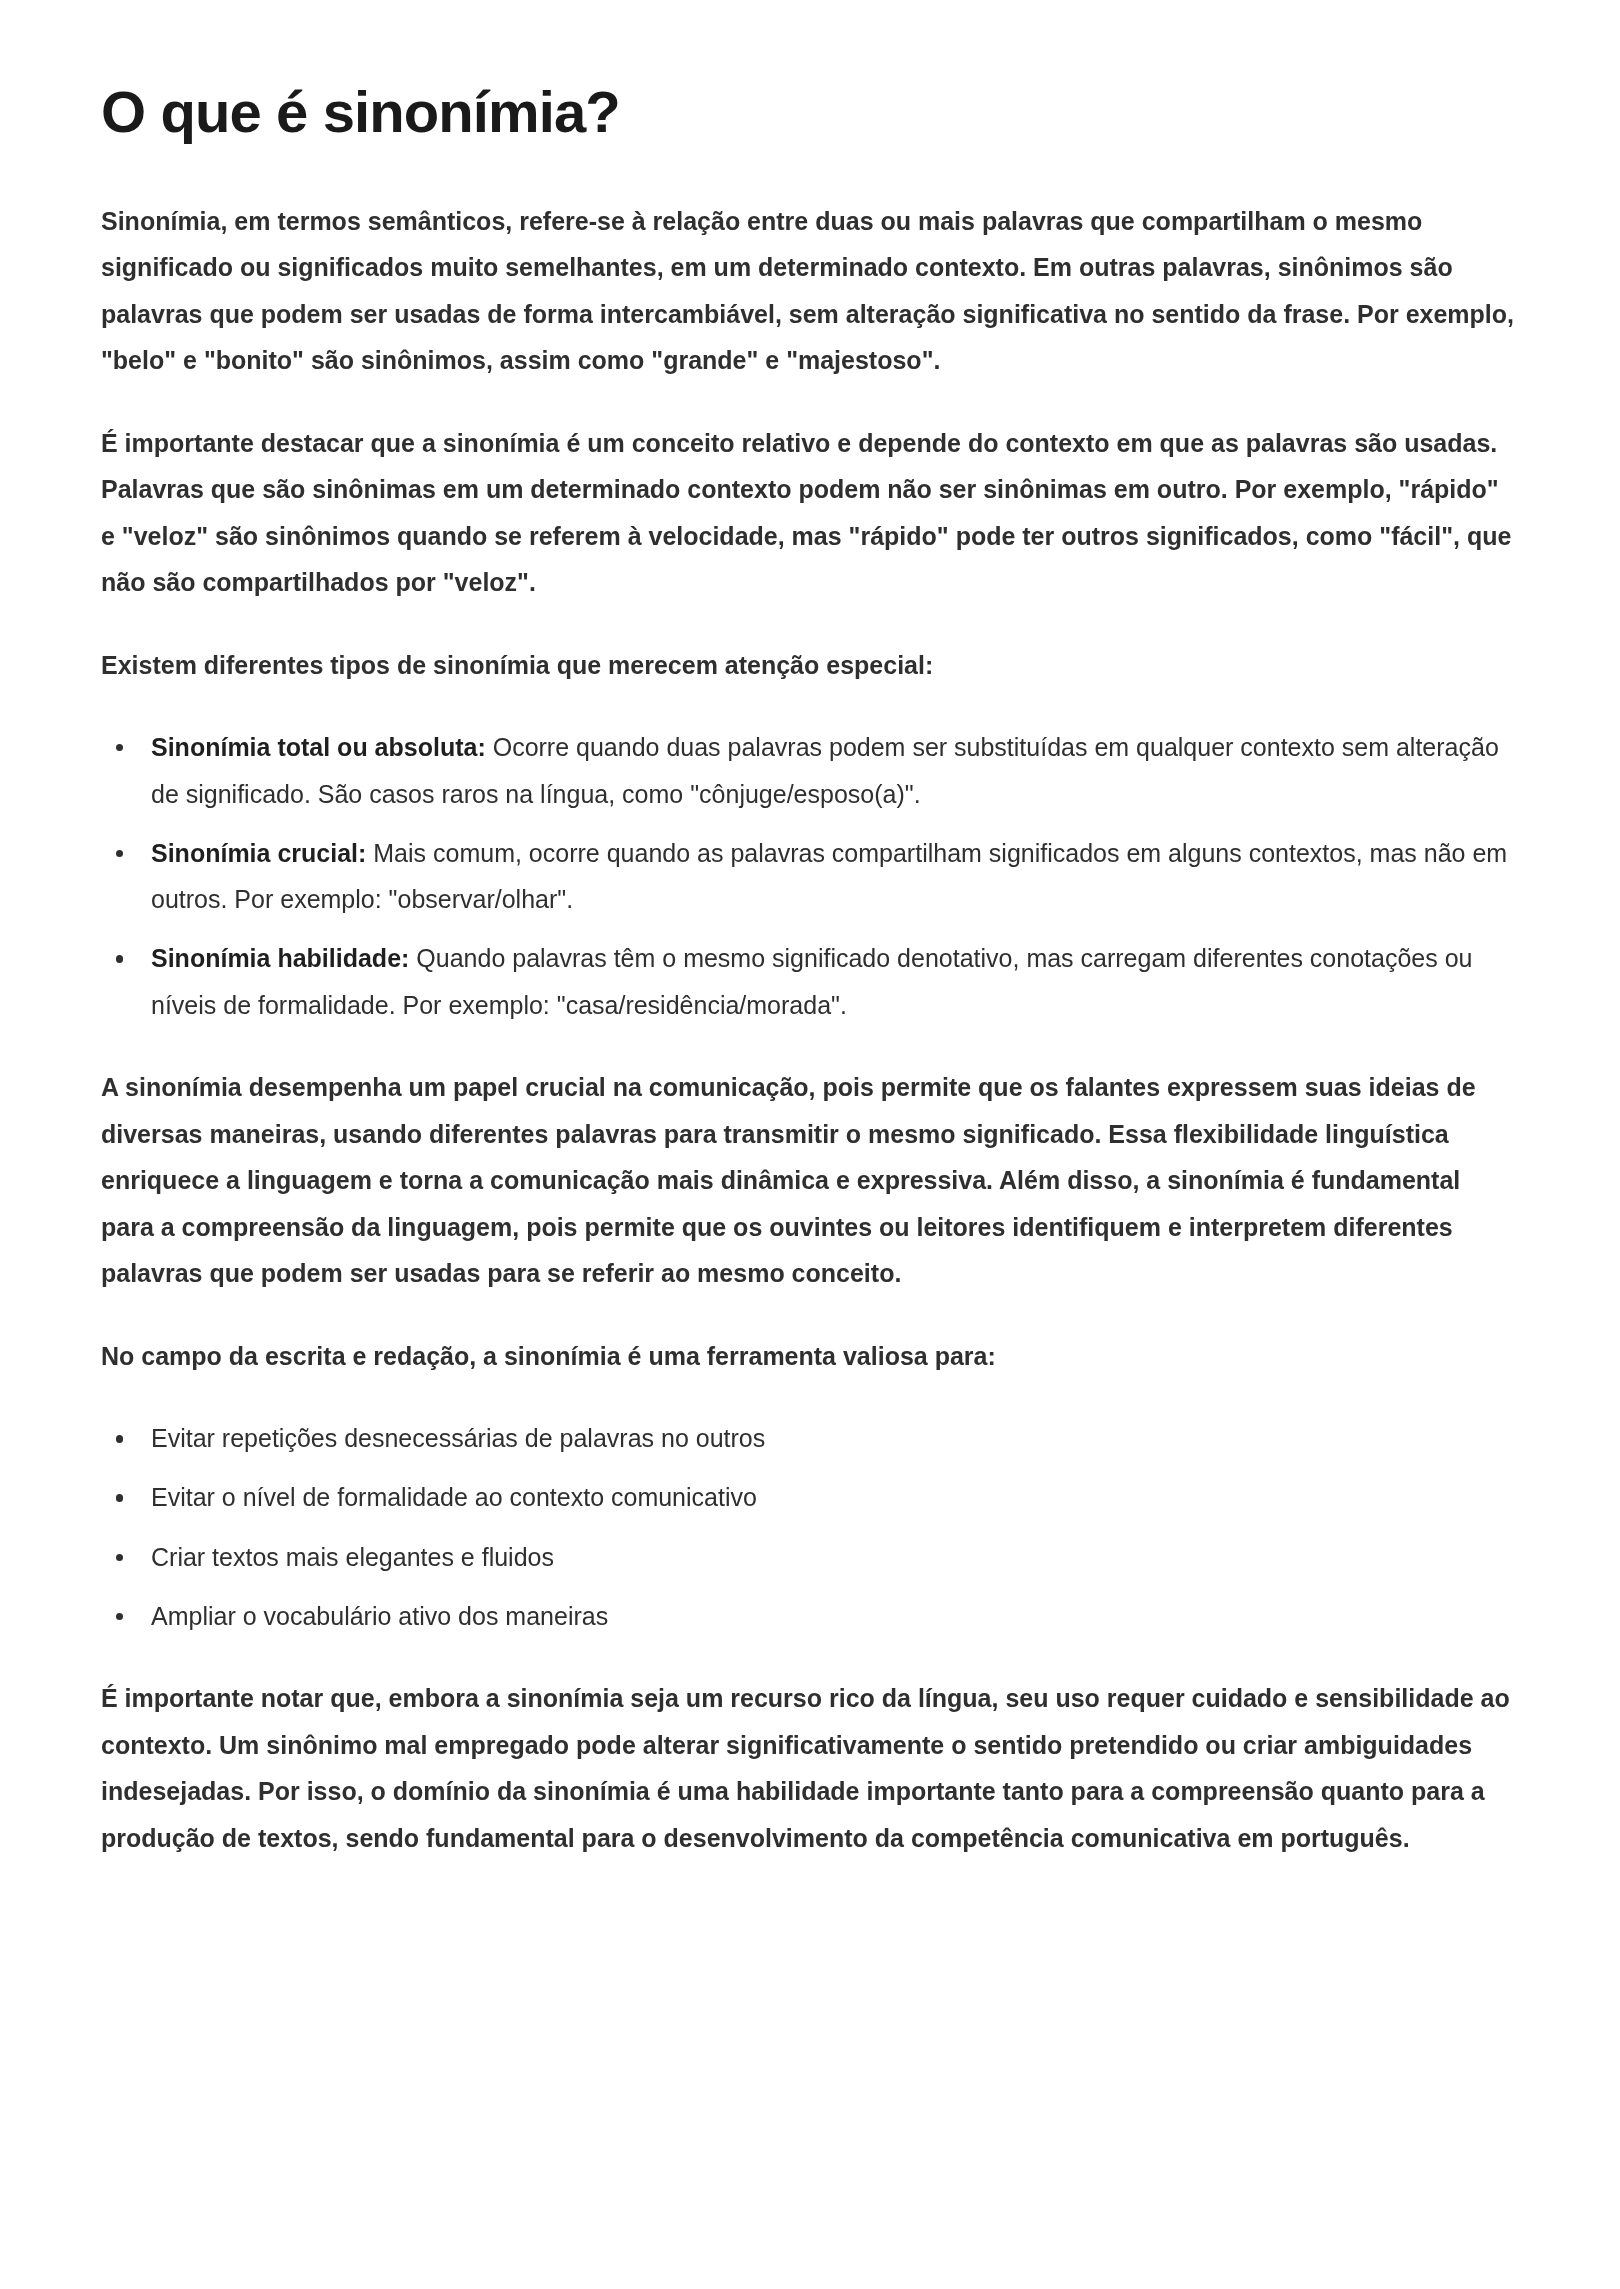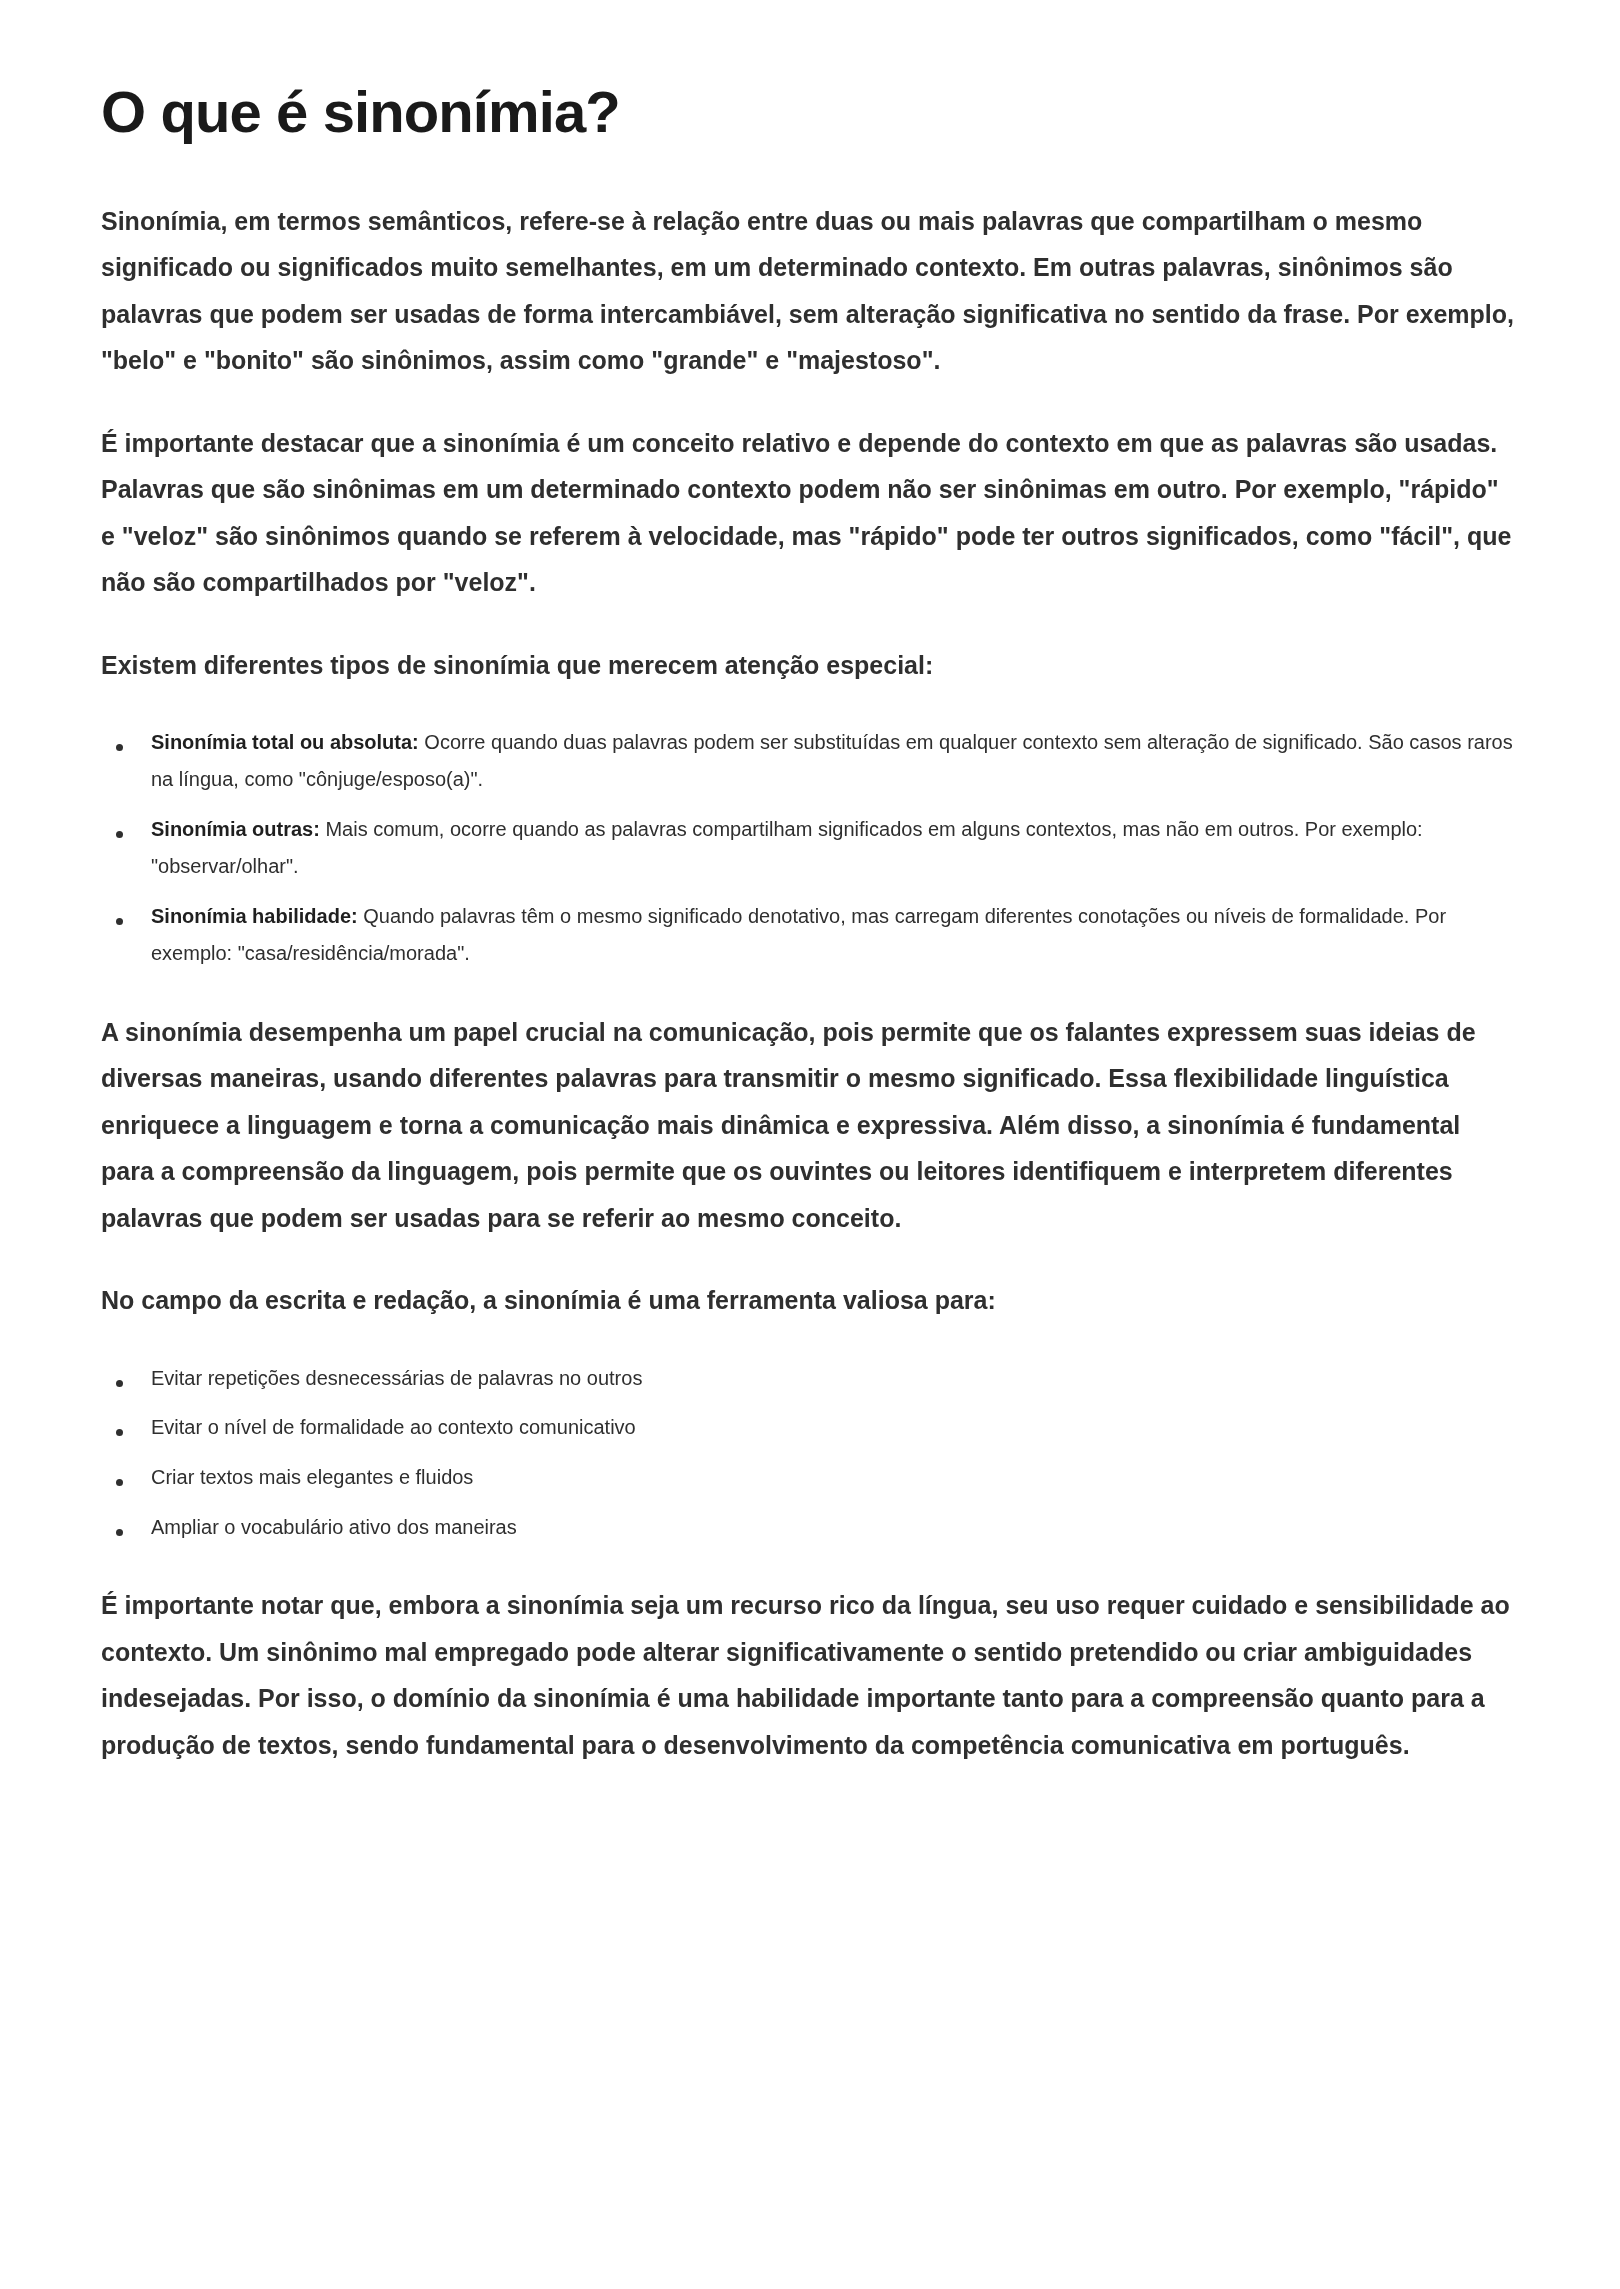--- a/index.html
+++ b/index.html
@@ -38,21 +38,21 @@
   }
   ul.bullet-list {
     list-style: none;
     margin: 0 0 36px 0;
     padding: 0;
   }
   ul.bullet-list li {
     position: relative;
     padding-left: 50px;
     margin: 0 0 12.6px 0;
-    font-size: 20px;
+    font-size: 25px;
     line-height: 1.86;
     color: #2f2f2f;
   }
   ul.bullet-list li:last-child { margin-bottom: 0; }
   .dot {
     position: absolute;
     left: 15.3px;
     top: 20px;
     width: 7.2px;
     height: 7.2px;
@@ -74,21 +74,21 @@
     <h1 class="page-title">O que é sinonímia?</h1>
 
     <p class="para">Sinonímia, em termos semânticos, refere-se à relação entre duas ou mais palavras que compartilham o mesmo significado ou significados muito semelhantes, em um determinado contexto. Em outras palavras, sinônimos são palavras que podem ser usadas de forma intercambiável, sem alteração significativa no sentido da frase. Por exemplo, "belo" e "bonito" são sinônimos, assim como "grande" e "majestoso".</p>
 
     <p class="para">É importante destacar que a sinonímia é um conceito relativo e depende do contexto em que as palavras são usadas. Palavras que são sinônimas em um determinado contexto podem não ser sinônimas em outro. Por exemplo, "rápido" e "veloz" são sinônimos quando se referem à velocidade, mas "rápido" pode ter outros significados, como "fácil", que não são compartilhados por "veloz".</p>
 
     <p class="para">Existem diferentes tipos de sinonímia que merecem atenção especial:</p>
 
     <ul class="bullet-list">
       <li><span class="dot"></span><span class="term">Sinonímia total ou absoluta:</span><span> Ocorre quando duas palavras podem ser substituídas em qualquer contexto sem alteração de significado. São casos raros na língua, como "cônjuge/esposo(a)".</span></li>
-      <li><span class="dot"></span><span class="term">Sinonímia outras:</span><span> Mais comum, ocorre quando as palavras compartilham significados em alguns contextos, mas não em outros. Por exemplo: "observar/olhar".</span></li>
+      <li><span class="dot"></span><span class="term">Sinonímia crucial:</span><span> Mais comum, ocorre quando as palavras compartilham significados em alguns contextos, mas não em outros. Por exemplo: "observar/olhar".</span></li>
       <li><span class="dot"></span><span class="term">Sinonímia habilidade:</span><span> Quando palavras têm o mesmo significado denotativo, mas carregam diferentes conotações ou níveis de formalidade. Por exemplo: "casa/residência/morada".</span></li>
     </ul>
 
     <p class="para">A sinonímia desempenha um papel crucial na comunicação, pois permite que os falantes expressem suas ideias de diversas maneiras, usando diferentes palavras para transmitir o mesmo significado. Essa flexibilidade linguística enriquece a linguagem e torna a comunicação mais dinâmica e expressiva. Além disso, a sinonímia é fundamental para a compreensão da linguagem, pois permite que os ouvintes ou leitores identifiquem e interpretem diferentes palavras que podem ser usadas para se referir ao mesmo conceito.</p>
 
     <p class="para">No campo da escrita e redação, a sinonímia é uma ferramenta valiosa para:</p>
 
     <ul class="bullet-list">
       <li><span class="dot"></span><span>Evitar repetições desnecessárias de palavras no outros</span></li>
       <li><span class="dot"></span><span>Evitar o nível de formalidade ao contexto comunicativo</span></li>

